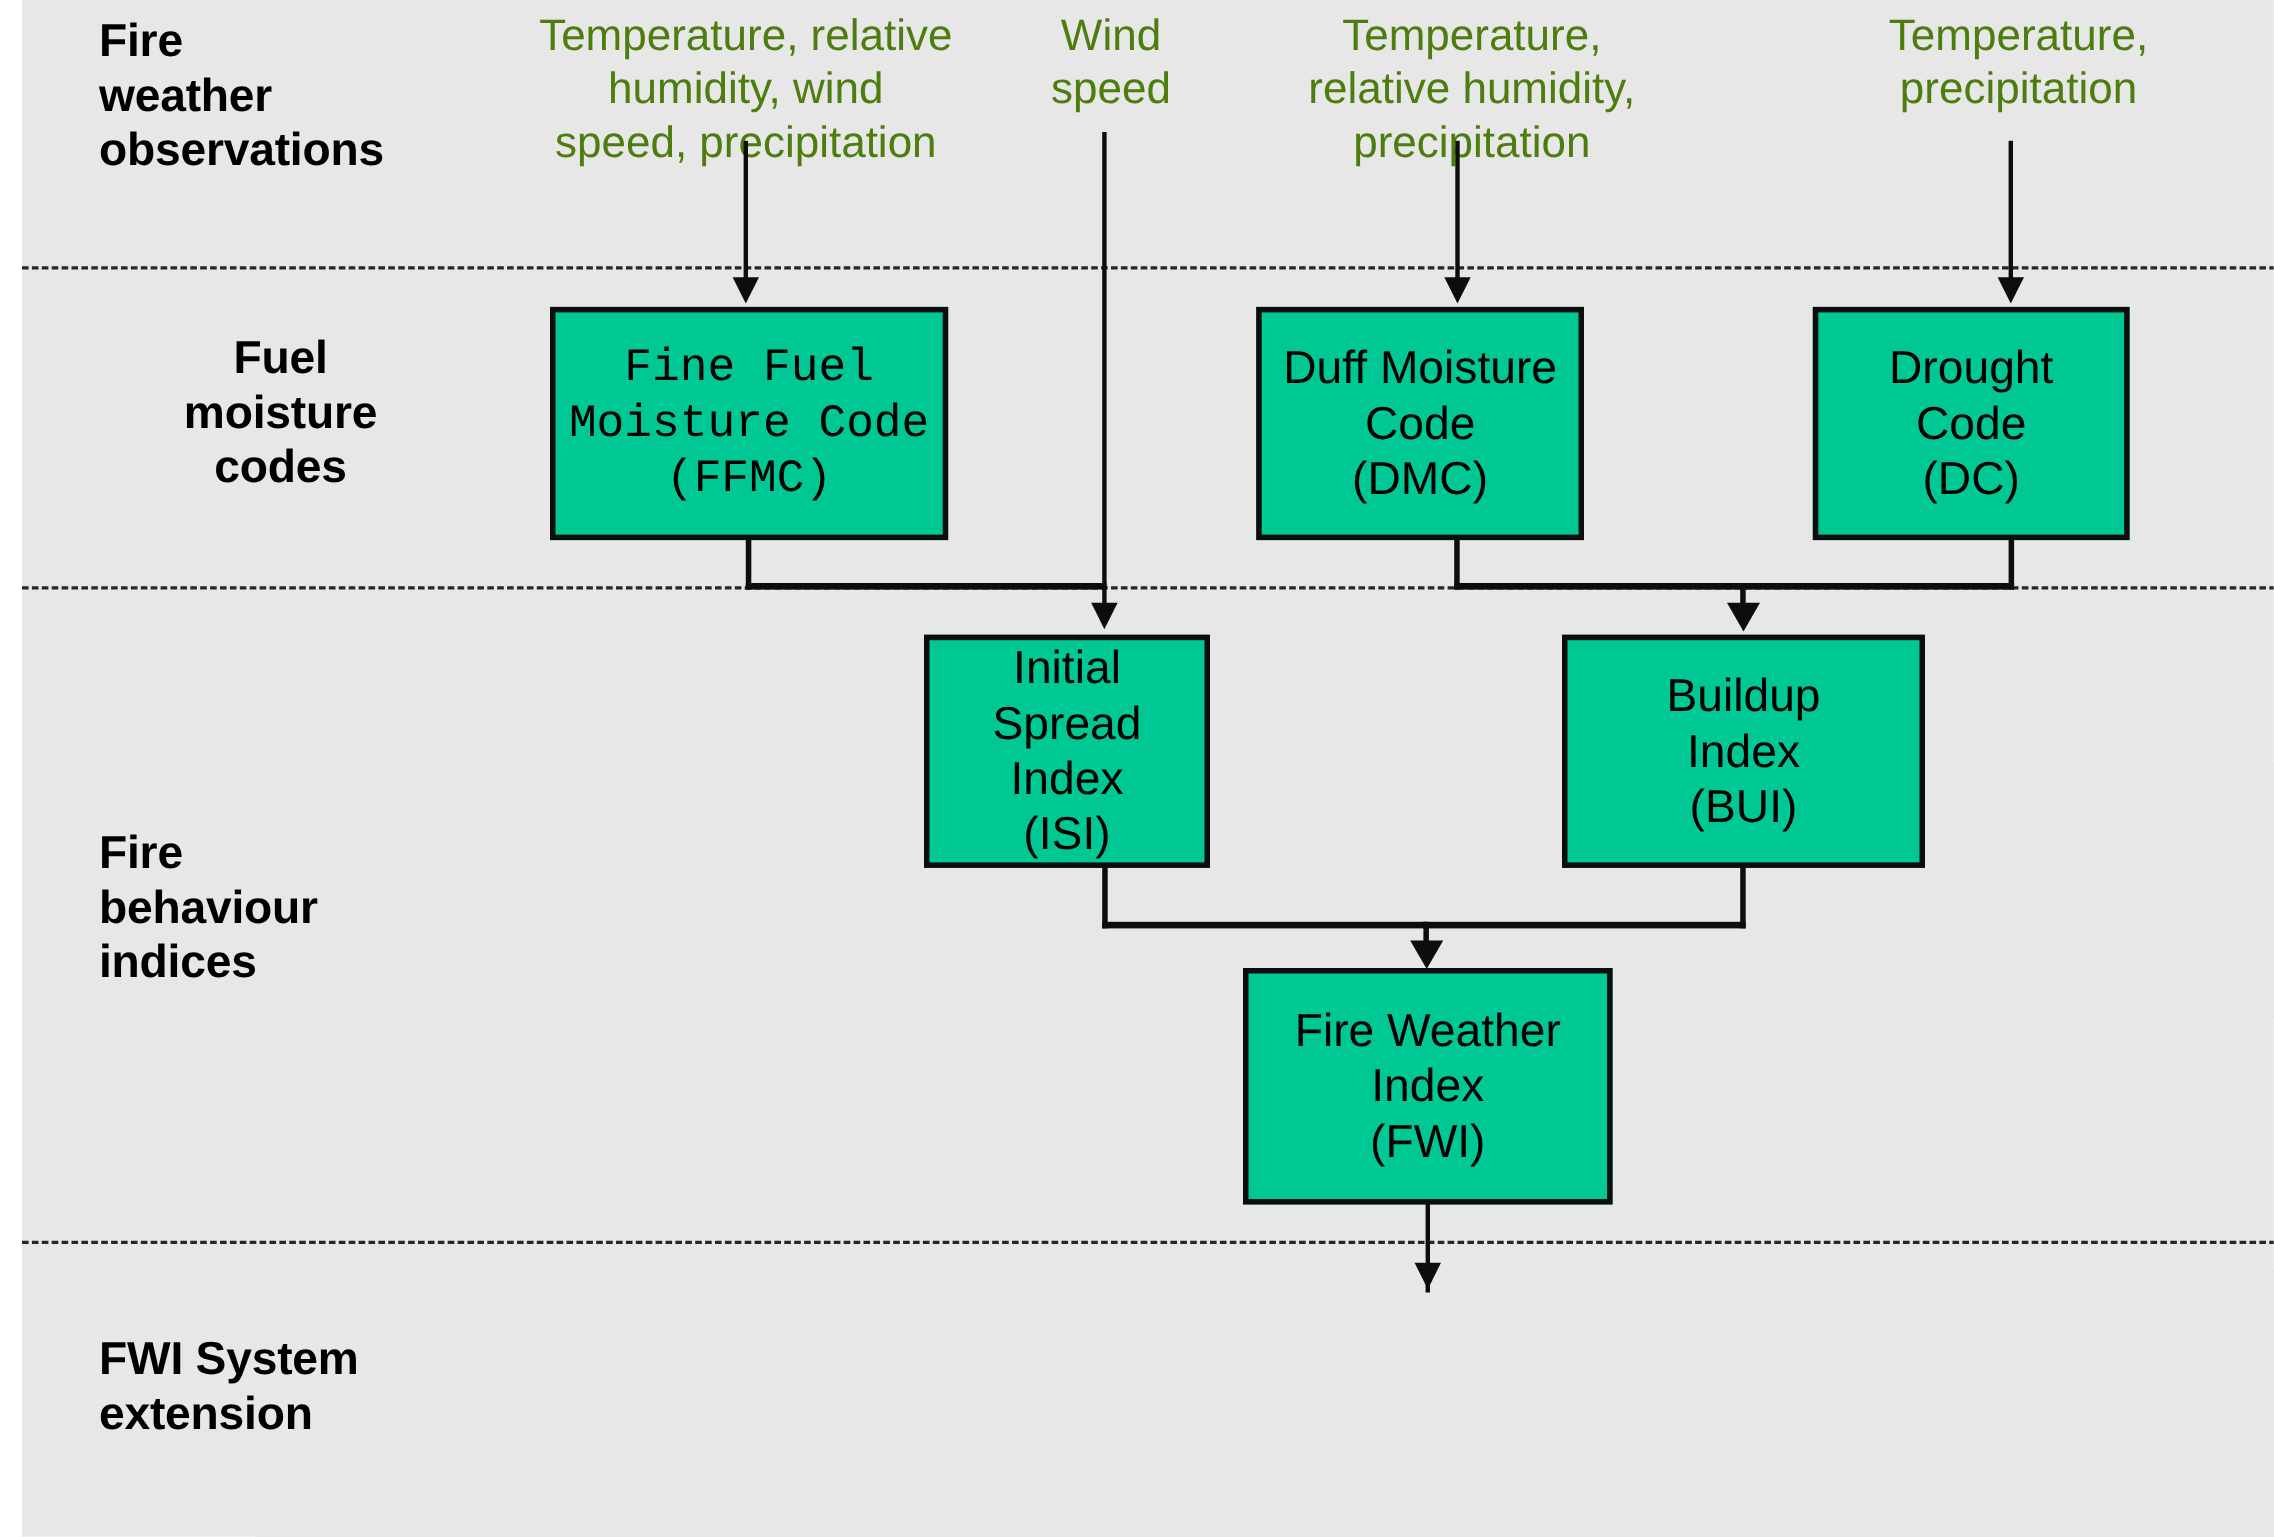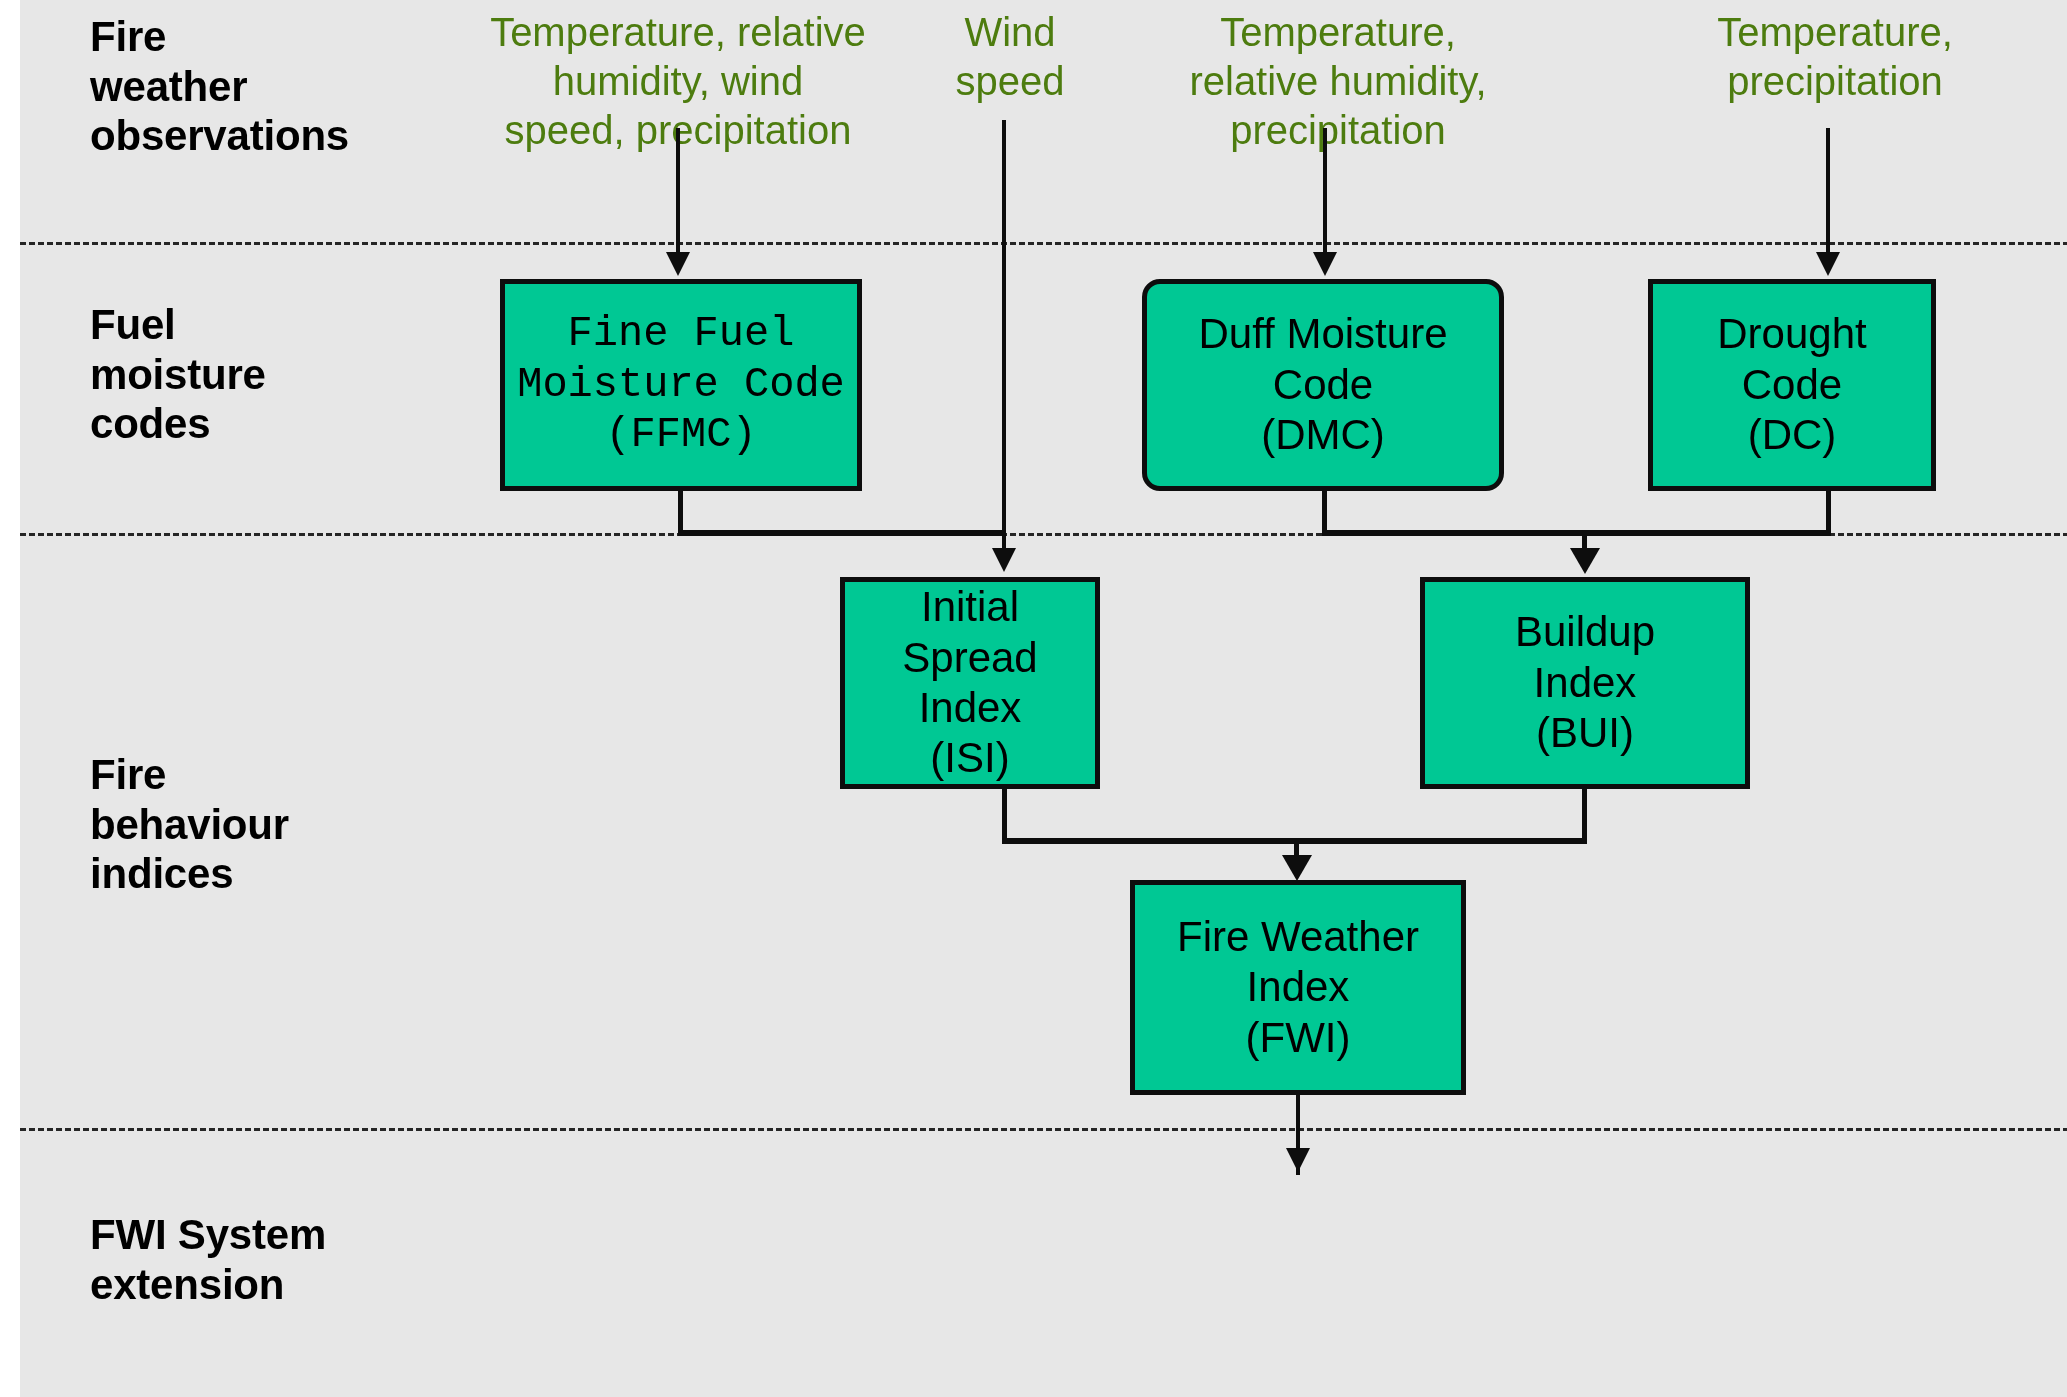--- a/index.html
+++ b/index.html
@@ -103,21 +103,21 @@
 
 <div id="stage">
 
   <div class="divider" style="top:242px;"></div>
   <div class="divider" style="top:533px;"></div>
   <div class="divider" style="top:1128px;"></div>
 
   <div class="row-label" style="left:70px; top:12px; width:330px;">Fire
 weather
 observations</div>
-  <div class="row-label" style="left:70px; top:300px; width:330px;">Fuel
+  <div class="row-label" style="left:70px; top:300px; width:330px;text-align:center;">Fuel
 moisture
 codes</div>
   <div class="row-label" style="left:70px; top:750px; width:330px;">Fire
 behaviour
 indices</div>
   <div class="row-label" style="left:70px; top:1210px; width:360px;">FWI System
 extension</div>
 
   <div class="obs-caption" style="left:448px; top:8px; width:420px;">Temperature, relative
 humidity, wind
@@ -138,21 +138,21 @@
 
   <div class="vline-thin" style="left:1806px; top:128px; height:128px;"></div>
   <div class="arrowhead-sm" style="left:1796px; top:252px;"></div>
 
   <div class="vline-thin" style="left:982px; top:120px; height:432px;"></div>
   <div class="arrowhead-sm" style="left:972px; top:548px;"></div>
 
   <div class="node" style="left:480px; top:279px; width:362px; height:212px;font-family:Liberation Mono, monospace;">Fine Fuel
 Moisture Code
 (FFMC)</div>
-  <div class="node" style="left:1122px; top:279px; width:362px; height:212px;border-radius:18px;">Duff Moisture
+  <div class="node" style="left:1122px; top:279px; width:298px; height:212px;">Duff Moisture
 Code
 (DMC)</div>
   <div class="node" style="left:1628px; top:279px; width:288px; height:212px;">Drought
 Code
 (DC)</div>
 
   <div class="vline" style="left:658px; top:489px; height:47px;"></div>
   <div class="hline" style="left:658px; top:530px; width:328px;"></div>
 
   <div class="vline" style="left:1302px; top:489px; height:47px;"></div>

